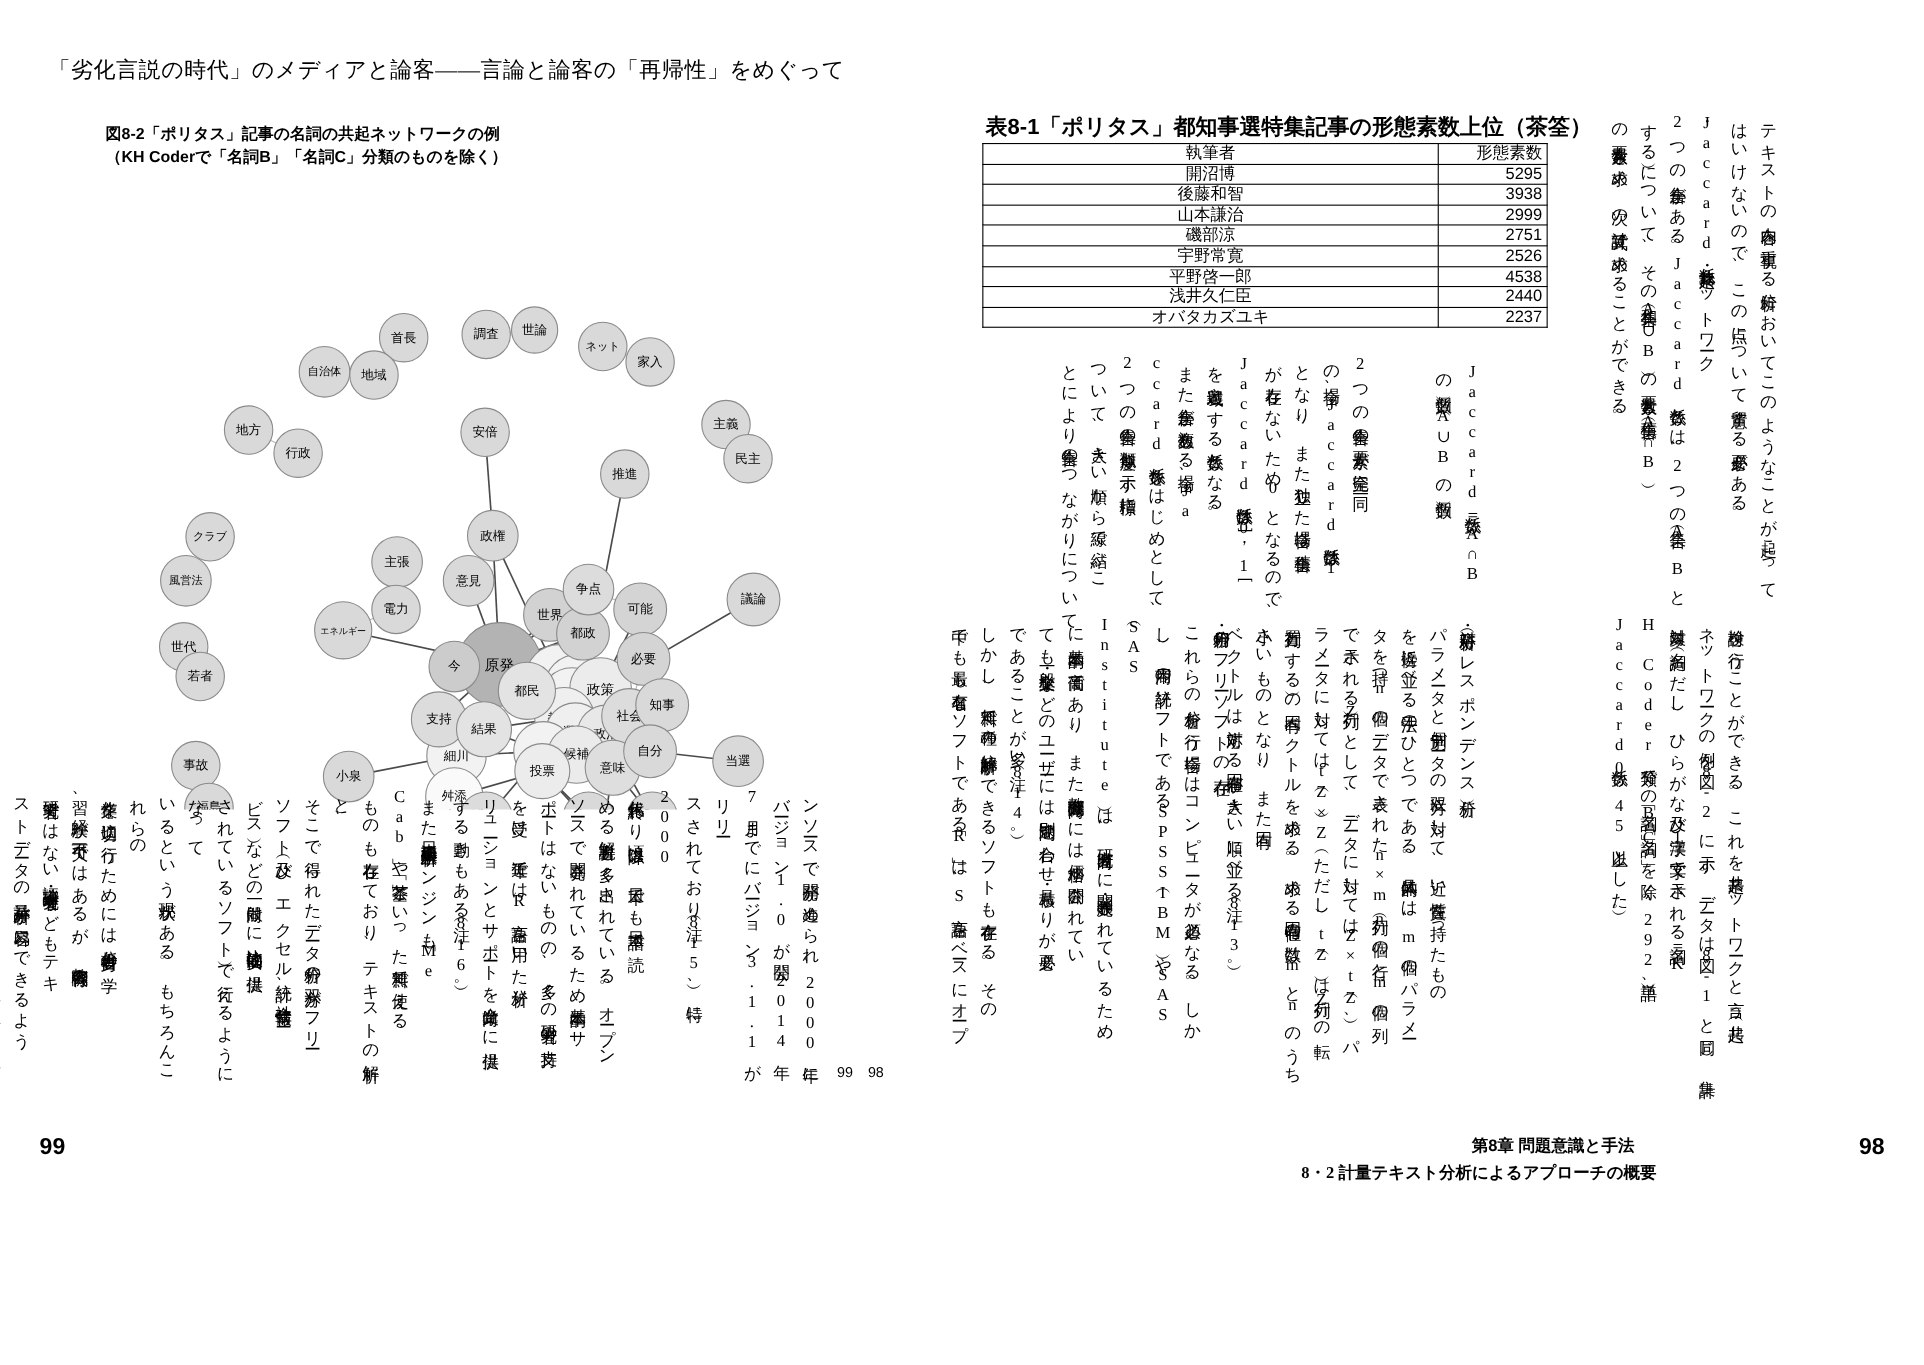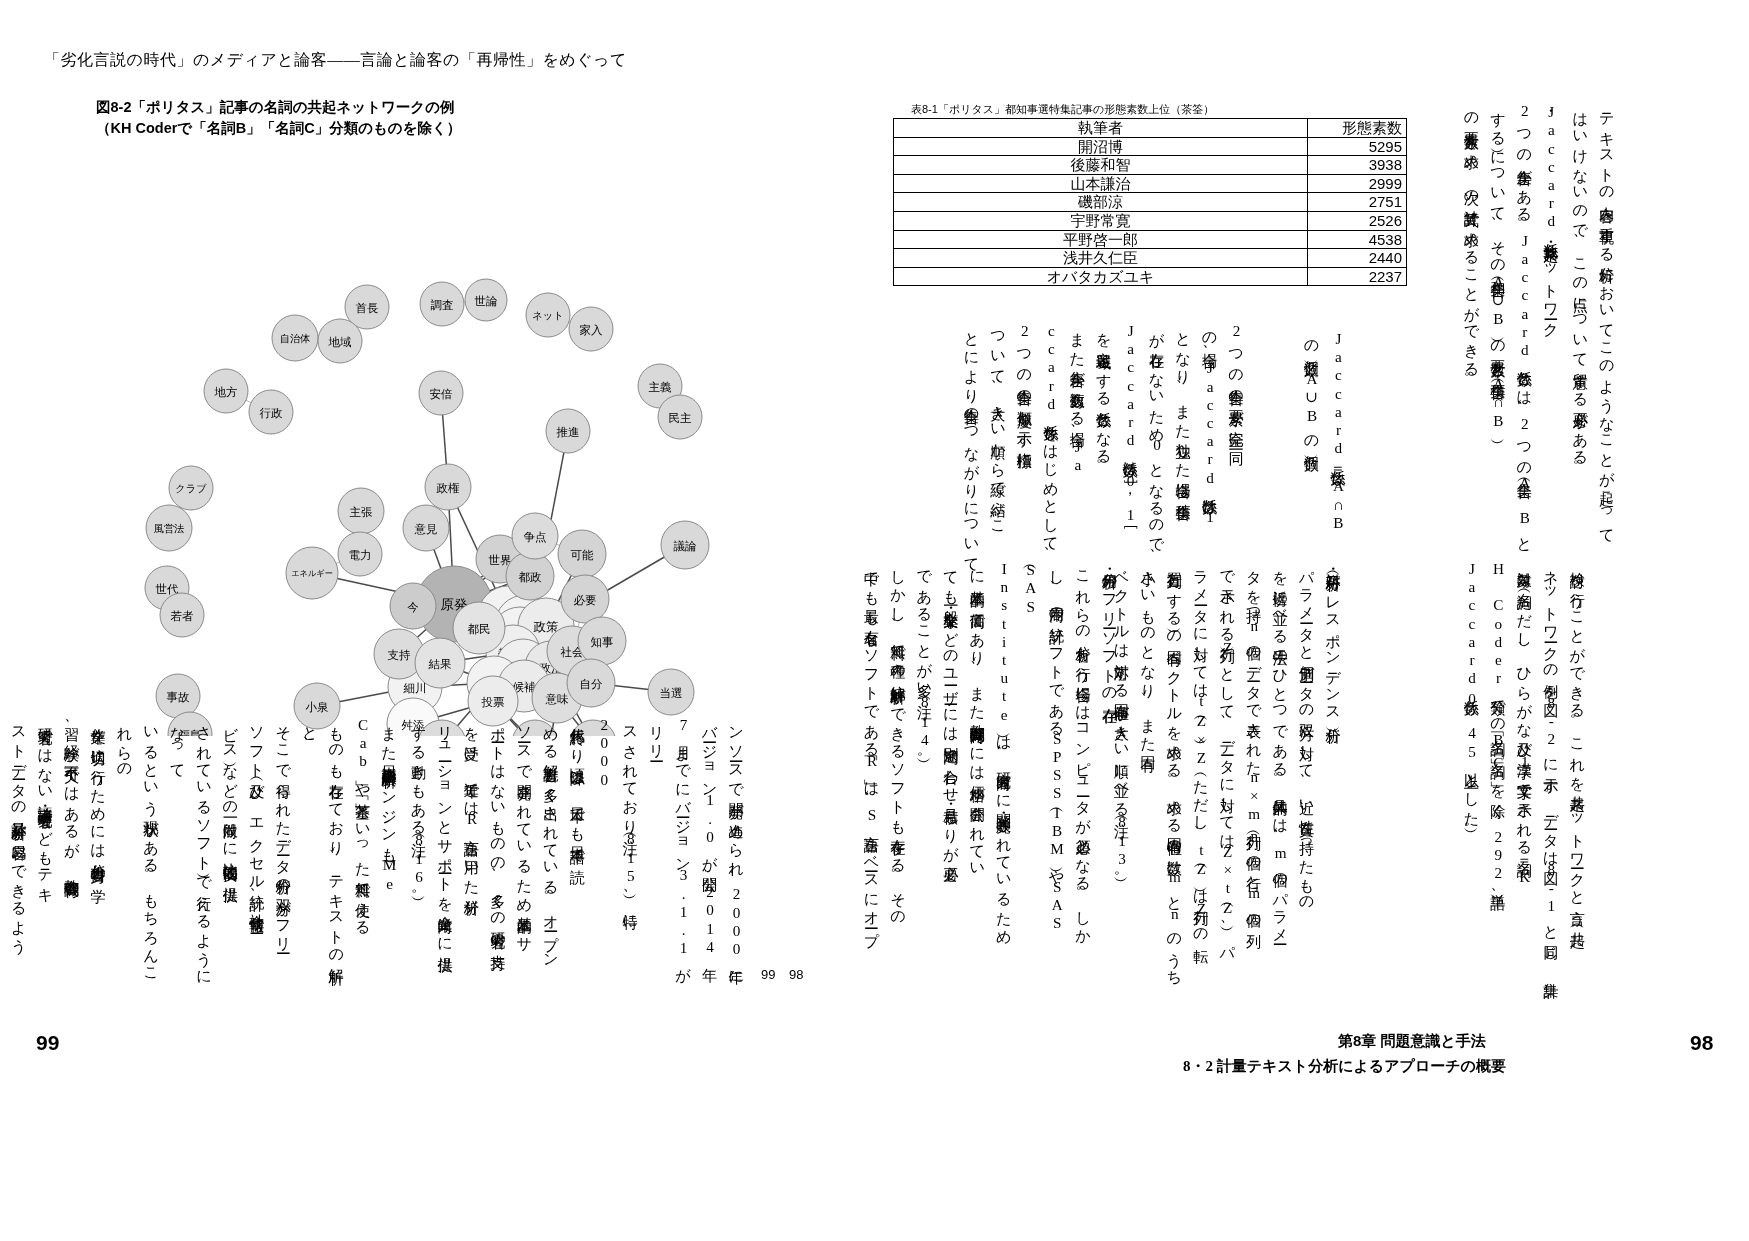--- a/index.html
+++ b/index.html
@@ -6,30 +6,30 @@
   html,body{margin:0;padding:0;background:#ffffff;}
   body{
     width:1749px;height:1241px;position:relative;overflow:hidden;
     font-family:"Liberation Serif","DejaVu Serif",serif;
     color:#000;
   }
   .page{position:absolute;top:0;left:0;width:1749px;height:1241px;}
 
   
   .runhead{
-    position:absolute;font-size:16px;letter-spacing:0.5px;white-space:nowrap;
+    position:absolute;font-size:20px;letter-spacing:0.5px;white-space:nowrap;
     font-family:"Liberation Serif","DejaVu Serif",serif;
   }
   #runhead-left{left:44px;top:50px;}
   #runhead-right{left:930px;top:50px;}
 
   
   #figure-block{position:absolute;left:30px;top:96px;width:820px;height:640px;}
   #figure-caption{
-    position:absolute;left:66px;top:1px;width:420px;
+    position:absolute;left:66px;top:16px;width:420px;
     font-family:"Liberation Sans","DejaVu Sans",sans-serif;
     font-size:14.5px;font-weight:bold;line-height:1.45;letter-spacing:0px;
   }
   #network-svg{position:absolute;left:0;top:40px;}
 
   .nodeLabel{
     font-family:"Liberation Sans","DejaVu Sans",sans-serif;
     text-anchor:middle;dominant-baseline:central;fill:#000;
   }
   #left-body{left:44px;top:718px;height:258px;width:705px;}
@@ -49,21 +49,21 @@
     line-height:1.74;
     letter-spacing:1.2px;
     white-space:pre-wrap;
     margin-left:3px;
   }
 
   
   #table-block{position:absolute;left:893px;top:102px;}
   #table-caption{
     font-family:"Liberation Sans","DejaVu Sans",sans-serif;
-    font-size:11px;font-weight:normal;margin-left:18px;margin-bottom:1px;
+    font-size:20px;font-weight:bold;margin-left:3px;margin-bottom:1px;
     white-space:nowrap;
   }
   table#morph-table{
     border-collapse:collapse;
     font-family:"Liberation Sans","DejaVu Sans",sans-serif;
     font-size:15px;
     table-layout:fixed;
   }
   #morph-table th,#morph-table td{
     border:1.1px solid #000;

